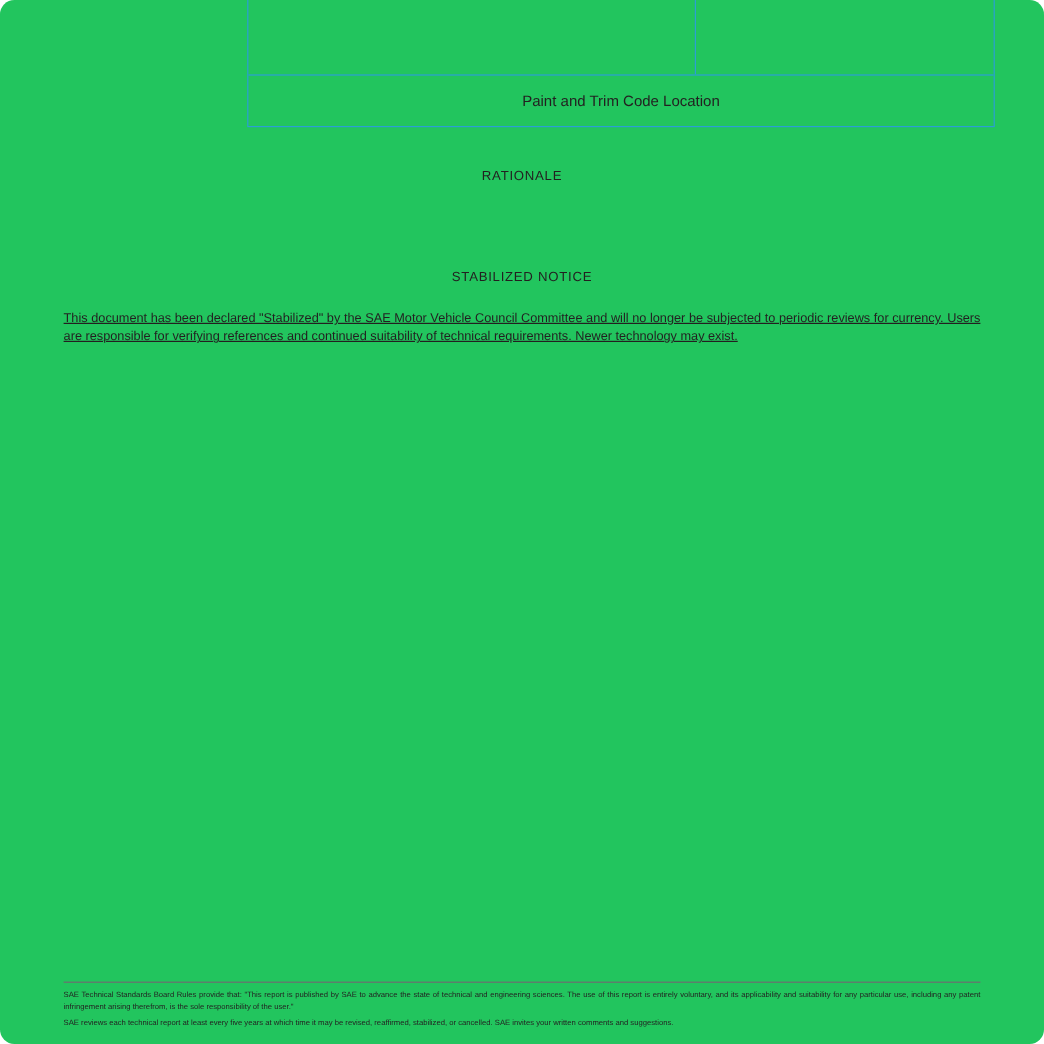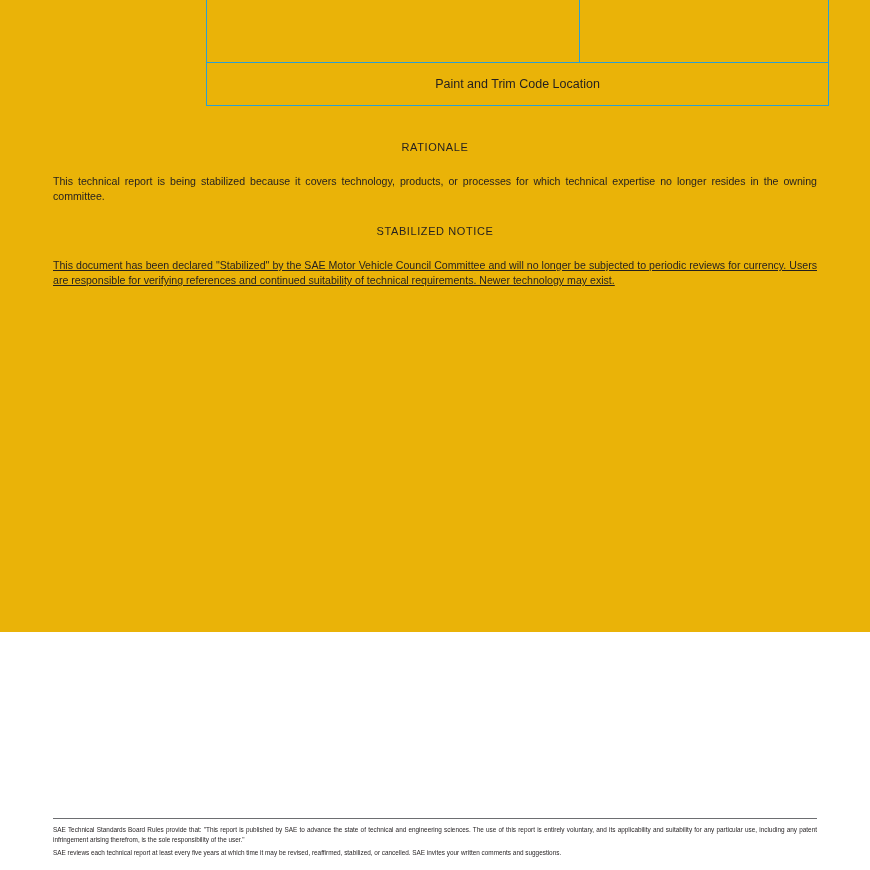--- a/index.html
+++ b/index.html
@@ -14,22 +14,23 @@
     color: #231f20;
     position: relative;
     overflow: hidden;
   }
 
   .page {
     position: absolute;
     left: 0;
     top: 0;
     width: 870px;
-    height: 632px;
-    background: #eab308;
+    height: 870px;
+    background: #22c55e;
+    border-radius: 12px;
   }
 
   
   .header-table {
     position: absolute;
     left: 206px;
     top: -88px;
     width: 623px;
     border: 1px solid #2b9fd4;
     box-sizing: border-box;
@@ -112,21 +113,20 @@
       <div class="header-left"></div>
       <div class="header-right">
         
         
       </div>
     </div>
     <div class="title-row">Paint and Trim Code Location</div>
   </div>
 
   <div class="section-heading" id="rationale-heading">RATIONALE</div>
-  <div class="para" id="rationale-text">This technical report is being stabilized because it covers technology, products, or processes for which technical expertise no longer resides in the owning committee.</div>
 
   <div class="section-heading" id="stabilized-heading">STABILIZED NOTICE</div>
   <div class="para" id="stabilized-text">This document has been declared "Stabilized" by the SAE Motor Vehicle Council Committee and will no longer be subjected to periodic reviews for currency. Users are responsible for verifying references and continued suitability of technical requirements. Newer technology may exist.</div>
 
   <div class="footer">
     <p>SAE Technical Standards Board Rules provide that: "This report is published by SAE to advance the state of technical and engineering sciences. The use of this report is entirely voluntary, and its applicability and suitability for any particular use, including any patent infringement arising therefrom, is the sole responsibility of the user."</p>
     <p>SAE reviews each technical report at least every five years at which time it may be revised, reaffirmed, stabilized, or cancelled. SAE invites your written comments and suggestions.</p>
   </div>
 
 </div>

